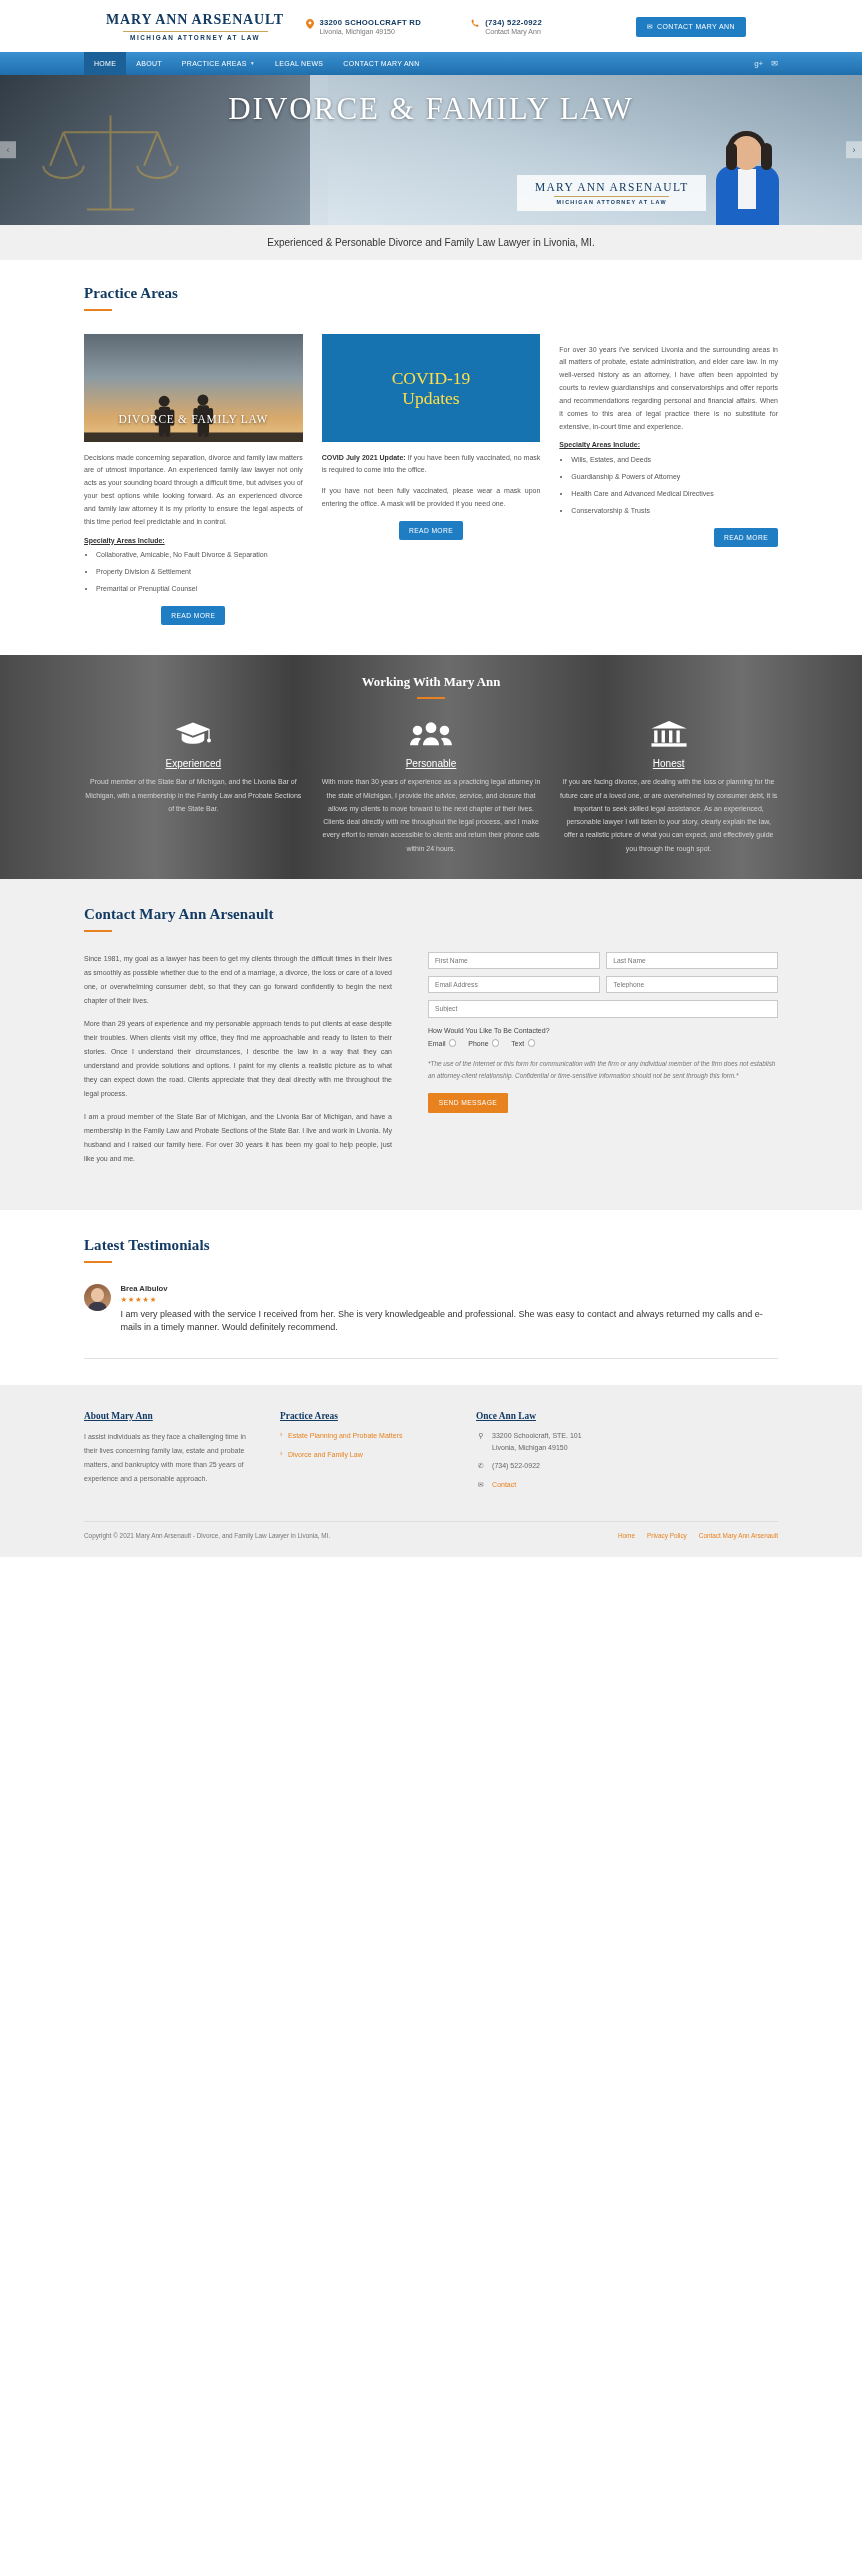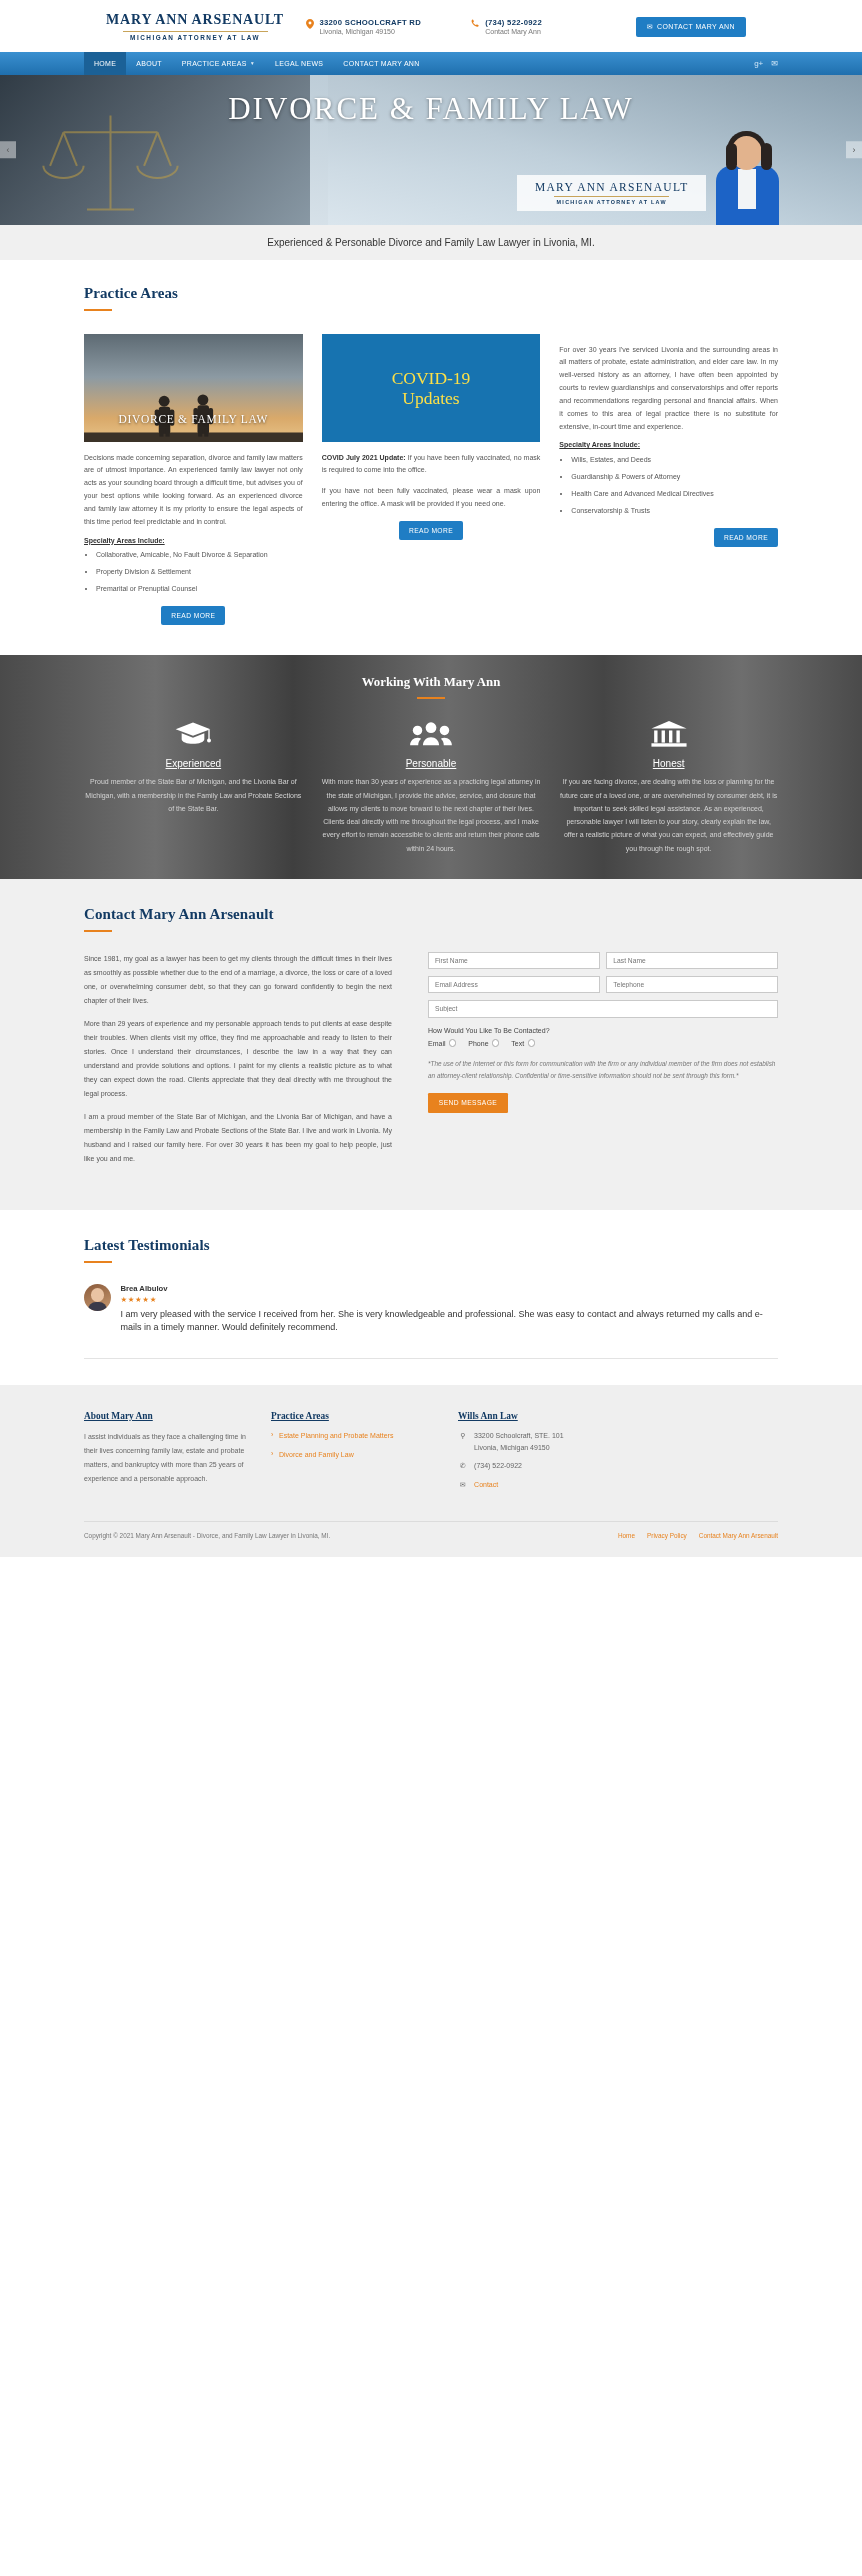--- a/index.html
+++ b/index.html
@@ -271,21 +271,21 @@
   }
   .avatar .ah { position:absolute; left:6.7px; top:4px; width:13.5px; height:13.5px; border-radius:50%; background:#e9c3a3;}
   .avatar .ab { position:absolute; left:4px; top:17.5px; width:19px; height:13.5px; border-radius:8px 8px 0 0; background:#3a3a4a;}
   .testi-name { font-size: 7.7px; font-weight: bold; color: #333; }
   .stars { color: #e8821e; font-size: 7.4px; letter-spacing: 0.7px; margin: 2px 0 3.4px 0; }
   .testi-text { font-size: 9px; line-height: 1.55; color: #333; }
   .testi-divider { border-top: 0.7px solid #e3e3e3; margin-top: 23px; }
 
   
   .footer { background: #efefef; padding: 25.6px 0 17.5px 0; }
-  .f-cols { display: flex; gap: 19px; }
+  .f-cols { display: flex; gap: 28px; }
   .f-col-1 { width: 168px; }
   .f-col-2 { width: 168px; }
   .f-col-3 { width: 202px; }
   .f-title {
     font-family: "Liberation Serif", serif; font-size: 9.4px; color: #123a63;
     font-weight: bold; text-decoration: underline; margin-bottom: 9.4px;
   }
   .f-text { font-size: 7px; line-height: 2; color: #666; }
   .f-list { list-style: none; }
   .f-list li {
@@ -611,21 +611,21 @@
           <div class="f-text">I assist individuals as they face a challenging time in their lives concerning family law, estate and probate matters, and bankruptcy with more than 25 years of experience and a personable approach.</div>
         </div>
         <div class="f-col-2">
           <div class="f-title">Practice Areas</div>
           <ul class="f-list">
             <li>Estate Planning and Probate Matters</li>
             <li>Divorce and Family Law</li>
           </ul>
         </div>
         <div class="f-col-3">
-          <div class="f-title">Wills Ann Law</div>
+          <div class="f-title">Once Ann Law</div>
           <div class="f-contact-row">
             <span class="f-ico">⚲</span>
             <span>
               <span>33200 Schoolcraft, STE. 101</span><br>
               <span>Livonia, Michigan 49150</span>
             </span>
           </div>
           <div class="f-contact-row">
             <span class="f-ico">✆</span>
             <span>(734) 522-0922</span>

